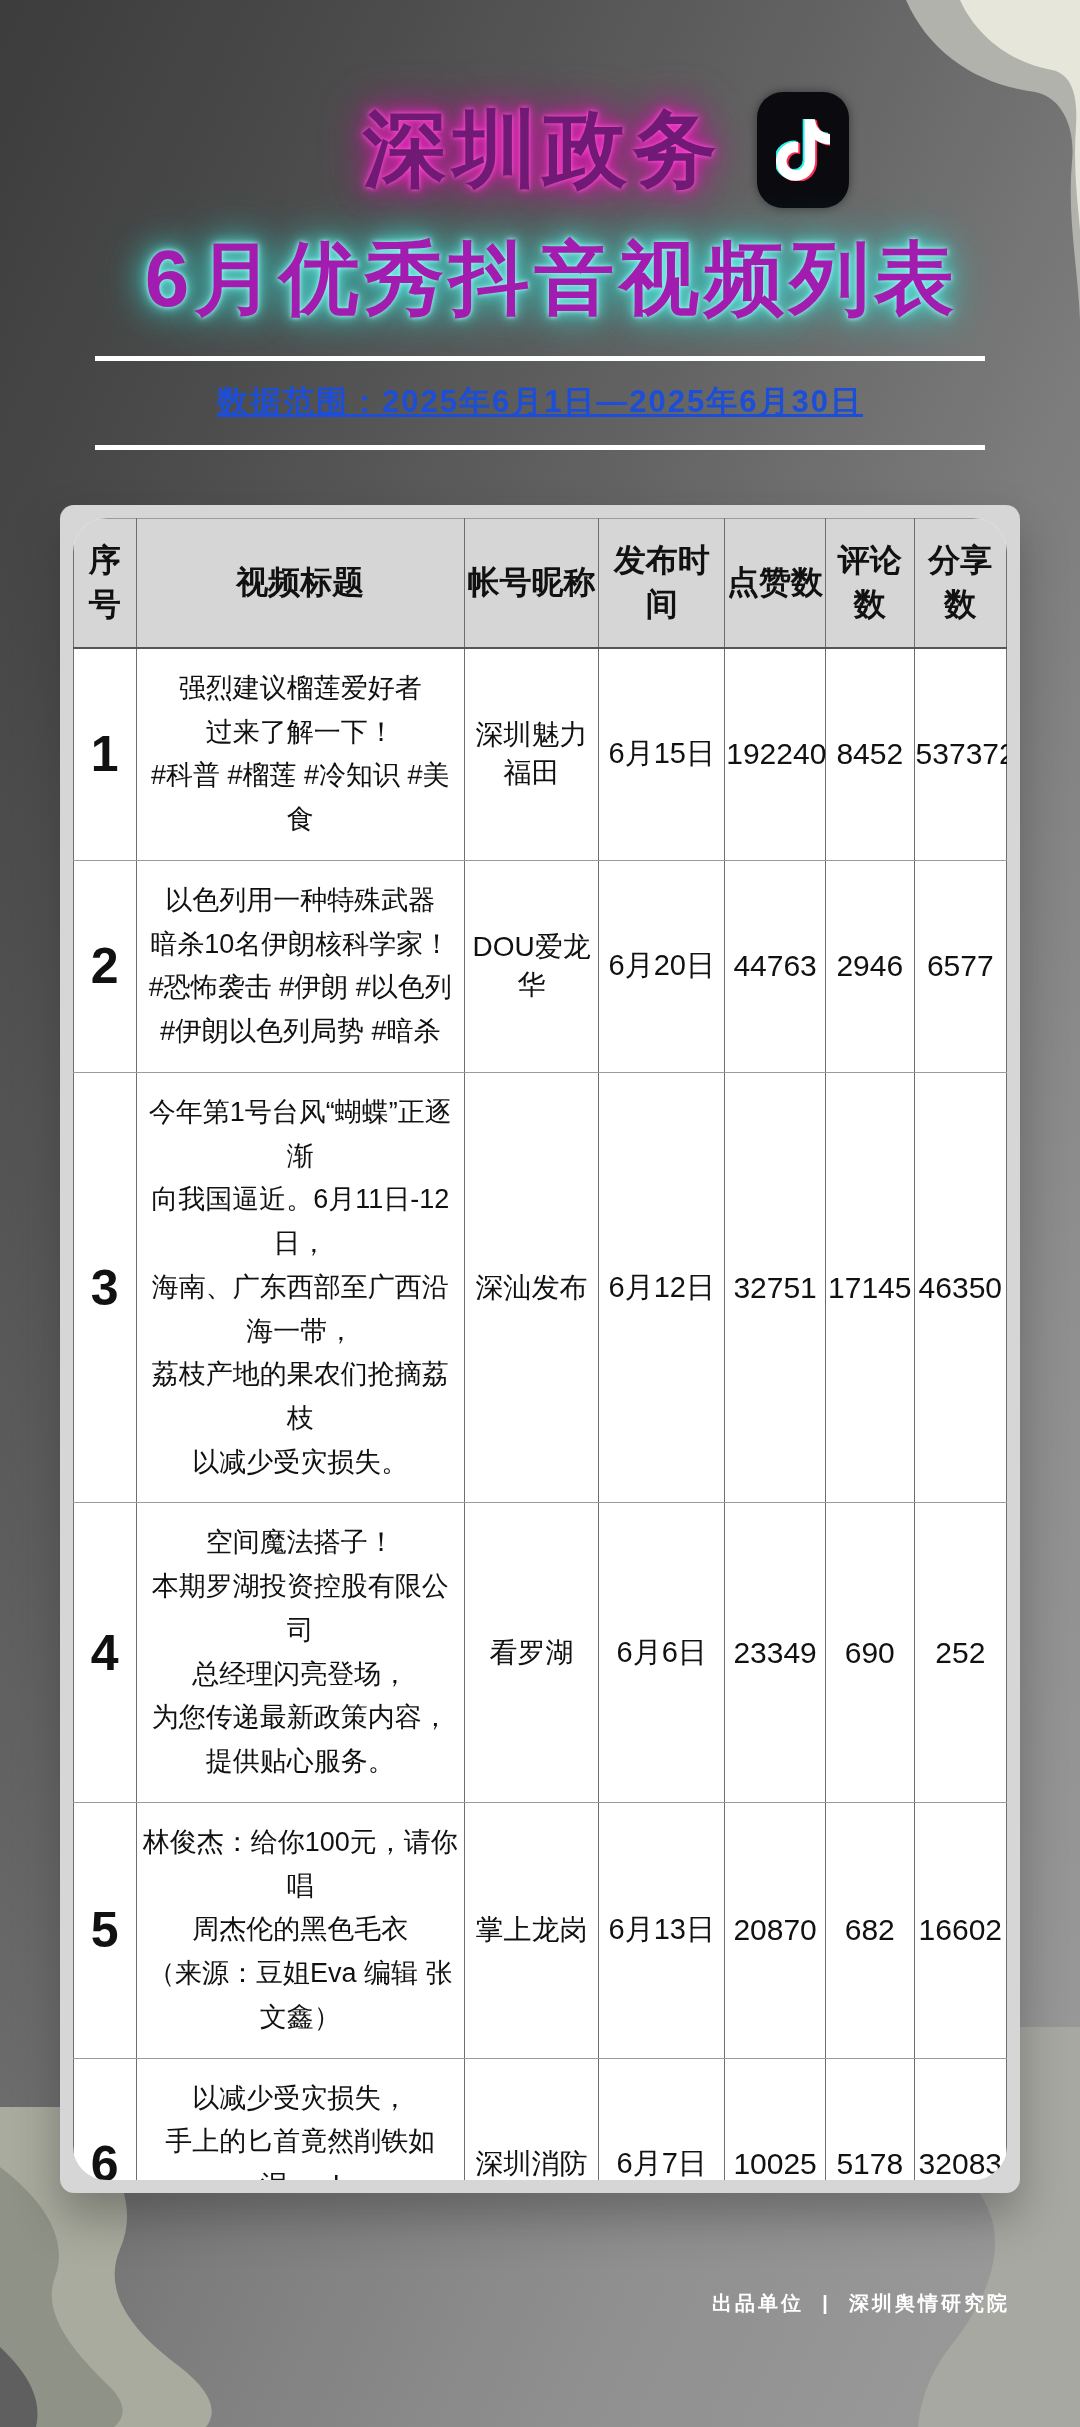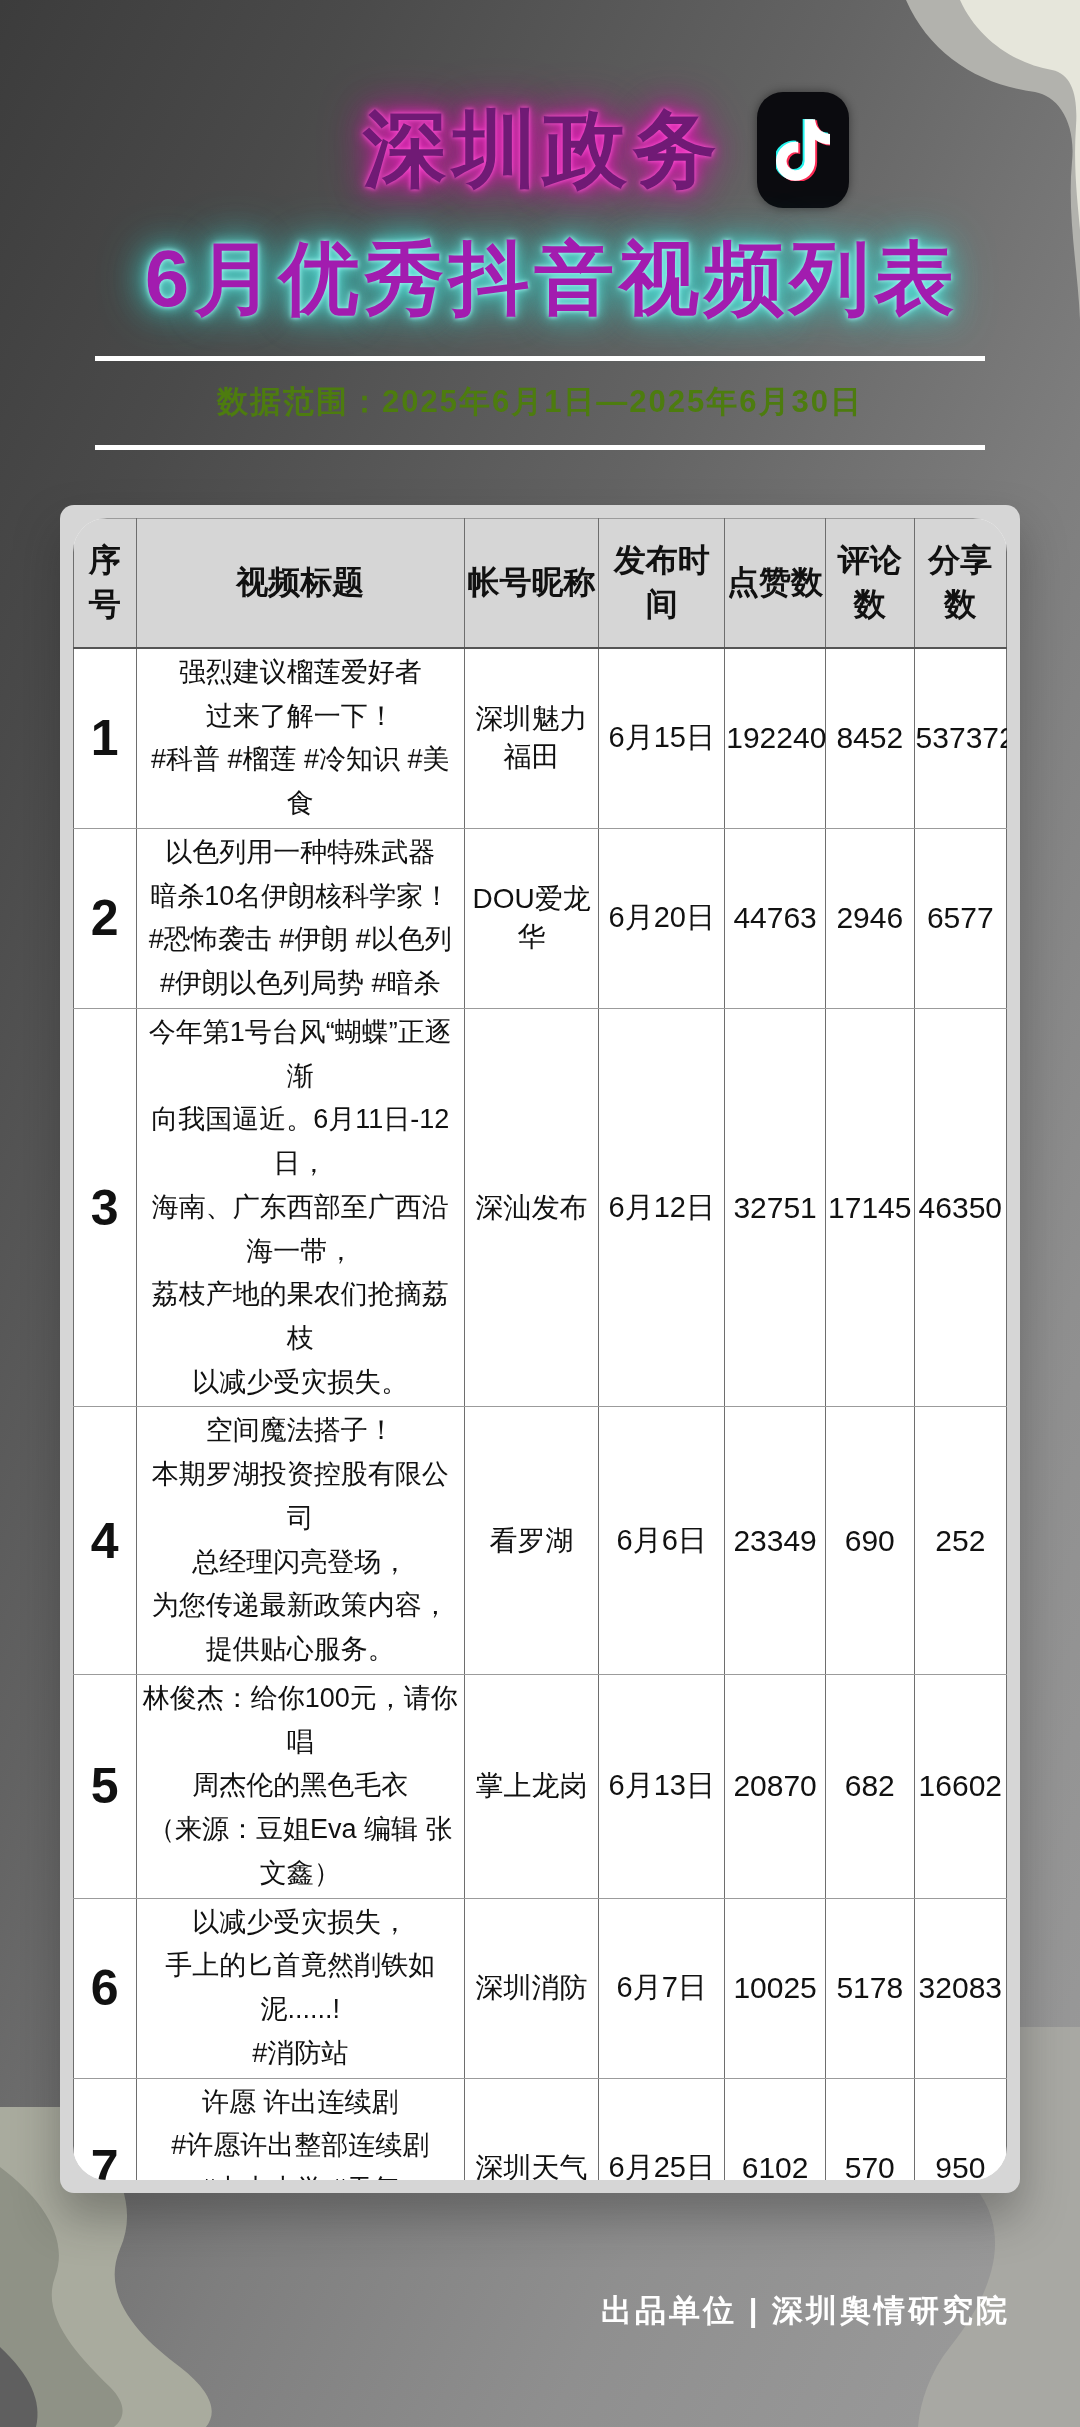--- a/index.html
+++ b/index.html
@@ -36,22 +36,23 @@
     font-size:80px; font-weight:bold; letter-spacing:5px;
     color:#a21caf;
     text-shadow:0 0 4px #aef8f4, 0 0 12px #6eebe4, 0 0 30px #3fd9d1, 0 0 46px #2cc3bb;
   }
 
   
   .meta-box {
     position:absolute; top:356px; left:95px; width:890px;
     border-top:5px solid #ffffff; border-bottom:5px solid #ffffff;
     padding:17px 0 19px; text-align:center;
-    color:#4d7c0f; font-size:31px; font-weight:bold; line-height:48px;
+    color:#1d4ed8; font-size:31px; font-weight:bold; line-height:48px;
     letter-spacing:2px;
+    text-decoration:underline;
   }
   .meta-box p { margin:0; }
 
   
   .table-card {
     position:absolute; top:505px; left:60px; width:960px; height:1688px;
     background:#d6d6d6; border-radius:14px; padding:13px; box-sizing:border-box;
     box-shadow:0 24px 45px rgba(35,35,35,0.35);
   }
   .table-inner { width:100%; height:100%; border-radius:34px; overflow:hidden; background:#ffffff; }
@@ -60,30 +61,31 @@
     border-left:1px solid #6e6e6e; border-right:1px solid #6e6e6e;
     border-top:1px solid #9b9b9b; border-bottom:1px solid #9b9b9b;
     text-align:center; vertical-align:middle; color:#111;
   }
   thead th {
     background:#d6d6d6; height:126px;
     font-size:32px; font-weight:bold; border-bottom:2px solid #555;
   }
   tbody tr { height:155px; background:#ffffff; }
   td.c-no   { font-size:50px; font-weight:bold; }
-  td.c-title{ font-size:27px; line-height:1.62; white-space:pre-line; padding:2px 6px; }
+  td.c-title{ font-size:27px; line-height:1.62; white-space:pre-line; padding:18px 6px; }
   td.c-account { font-size:28px; }
   td.c-date { font-size:29px; }
   td.c-num  { font-size:30px; }
 
   
   .footer {
     position:absolute; top:2290px; right:70px;
-    color:#ffffff; font-size:31px; font-weight:bold; letter-spacing:3px;
+    color:#ffffff; font-size:20px; font-weight:bold; letter-spacing:3px;
     margin:0;
+    font-family:Liberation Mono, monospace;
   }
 </style>
 </head>
 <body>
 
 <svg class="deco tr" width="260" height="620" viewBox="0 0 260 620">
   <path fill="#b2b2ad" d="M86 0 C110 55 160 85 215 92 C238 96 256 122 252 162 C247 215 258 270 260 320 L260 0 Z"></path>
   <path fill="#e6e6db" d="M140 0 C158 40 196 64 232 70 C252 74 258 96 256 126 C253 168 258 205 260 230 L260 0 Z"></path>
 </svg>
 

